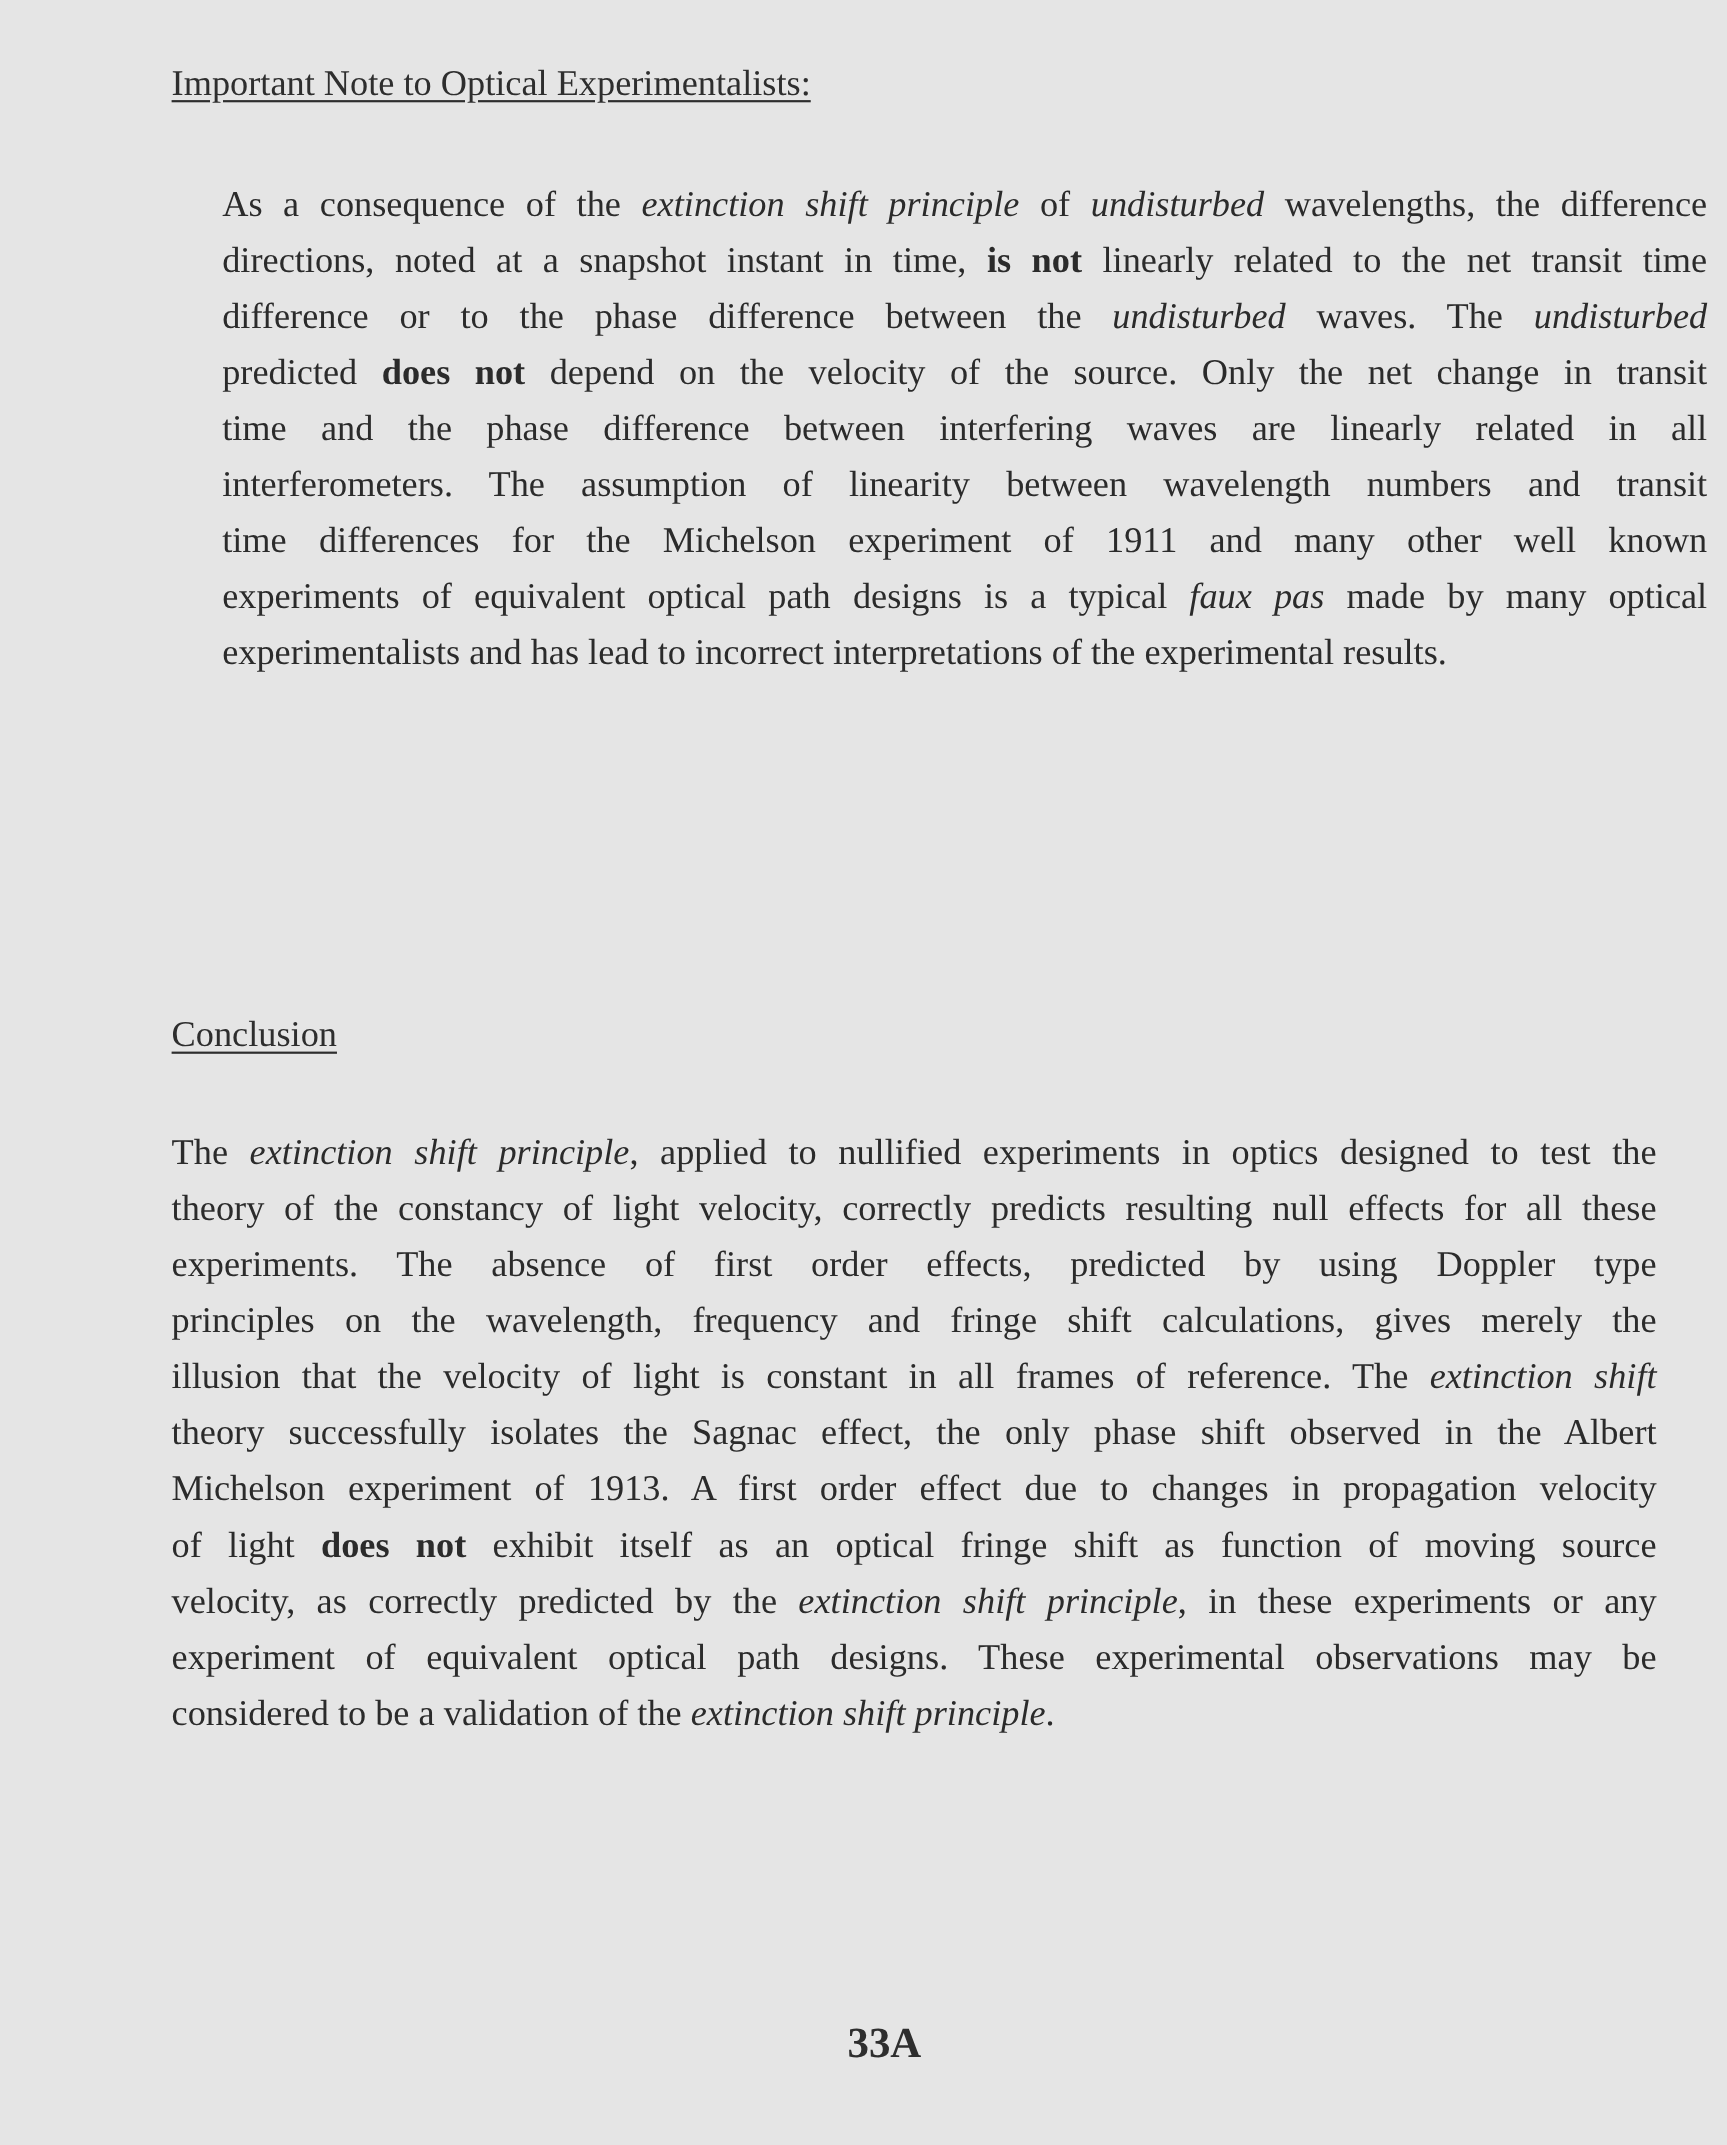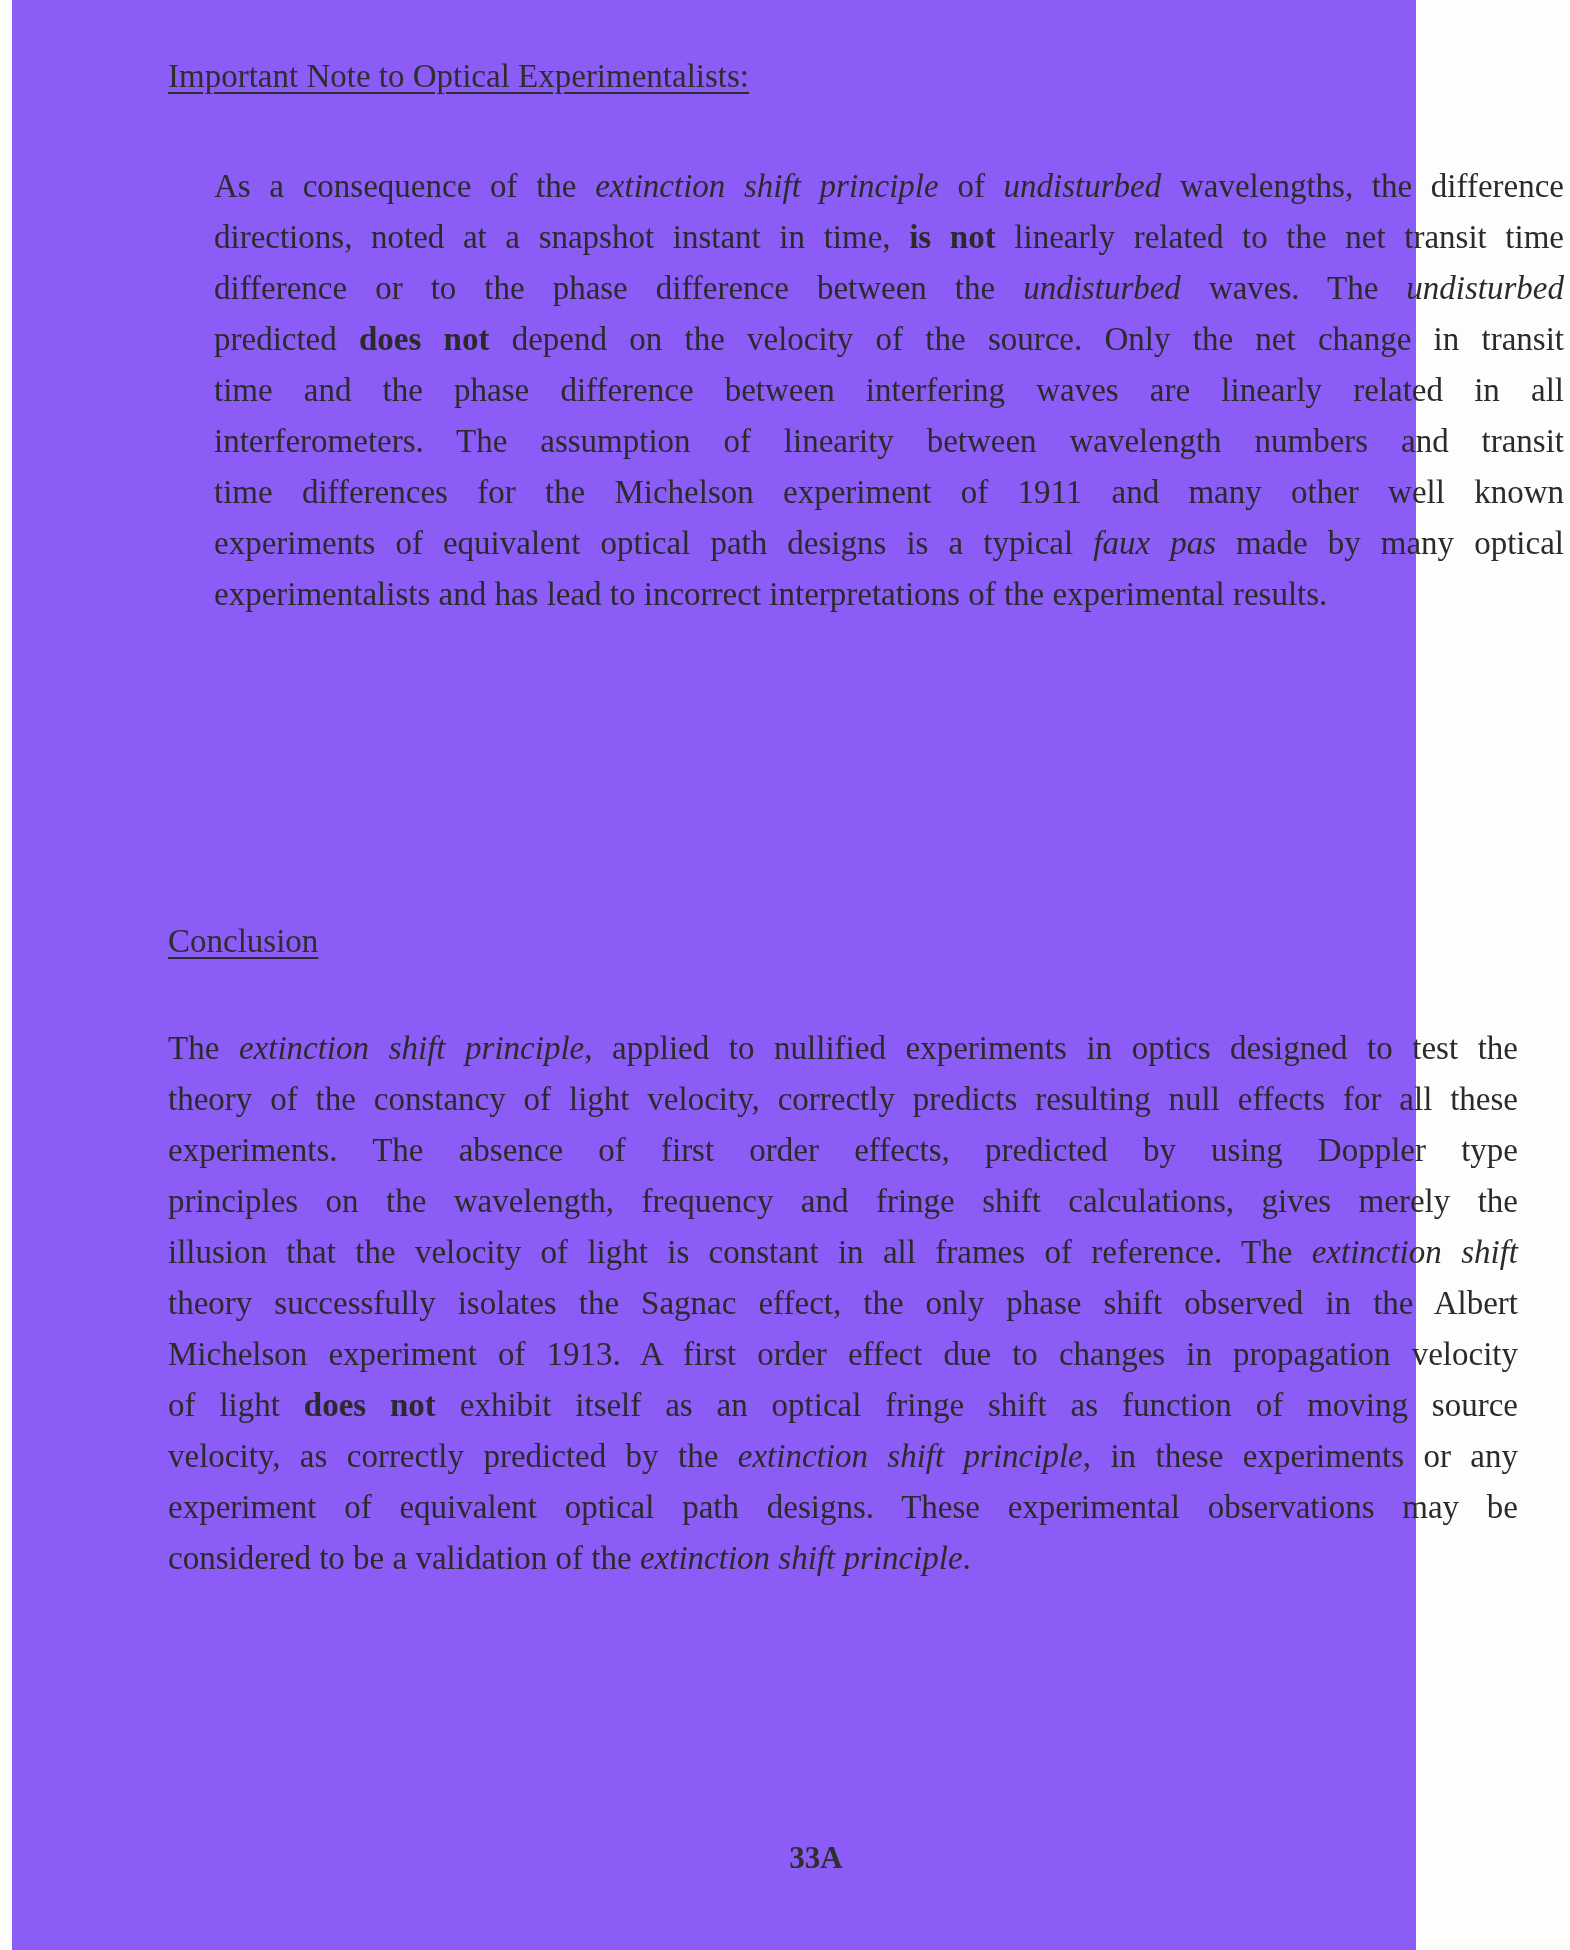--- a/index.html
+++ b/index.html
@@ -10,23 +10,23 @@
     body {
       width: 1570px;
       height: 1950px;
       position: relative;
       overflow: hidden;
       font-family: "Liberation Serif", "DejaVu Serif", serif;
       color: #2b2b2b;
     }
     .page {
       position: absolute;
-      left: 12px; top: 0;
-      width: 1404px; height: 1950px;
-      background: #8b5cf6;
+      left: 0; top: 0;
+      width: 1570px; height: 1950px;
+      background: #e5e5e5;
     }
     .heading {
       position: absolute;
       left: 156px;
       font-size: 33px;
       line-height: 40px;
       text-decoration: underline;
       text-decoration-thickness: 2px;
       text-underline-offset: 5px;
       white-space: nowrap;
@@ -59,21 +59,21 @@
     .seg { }
     .seg.italic { font-style: italic; }
     .seg.bold { font-weight: bold; }
 
     .page-number {
       position: absolute;
       left: 0;
       width: 1570px;
       top: 1838px;
       text-align: center;
-      font-size: 31px;
+      font-size: 39px;
       font-weight: bold;
       line-height: 40px;
       color: #2e2e2e;
       padding-left: 38px;
       box-sizing: border-box;
     }
   </style>
 </head>
 <body>
 

